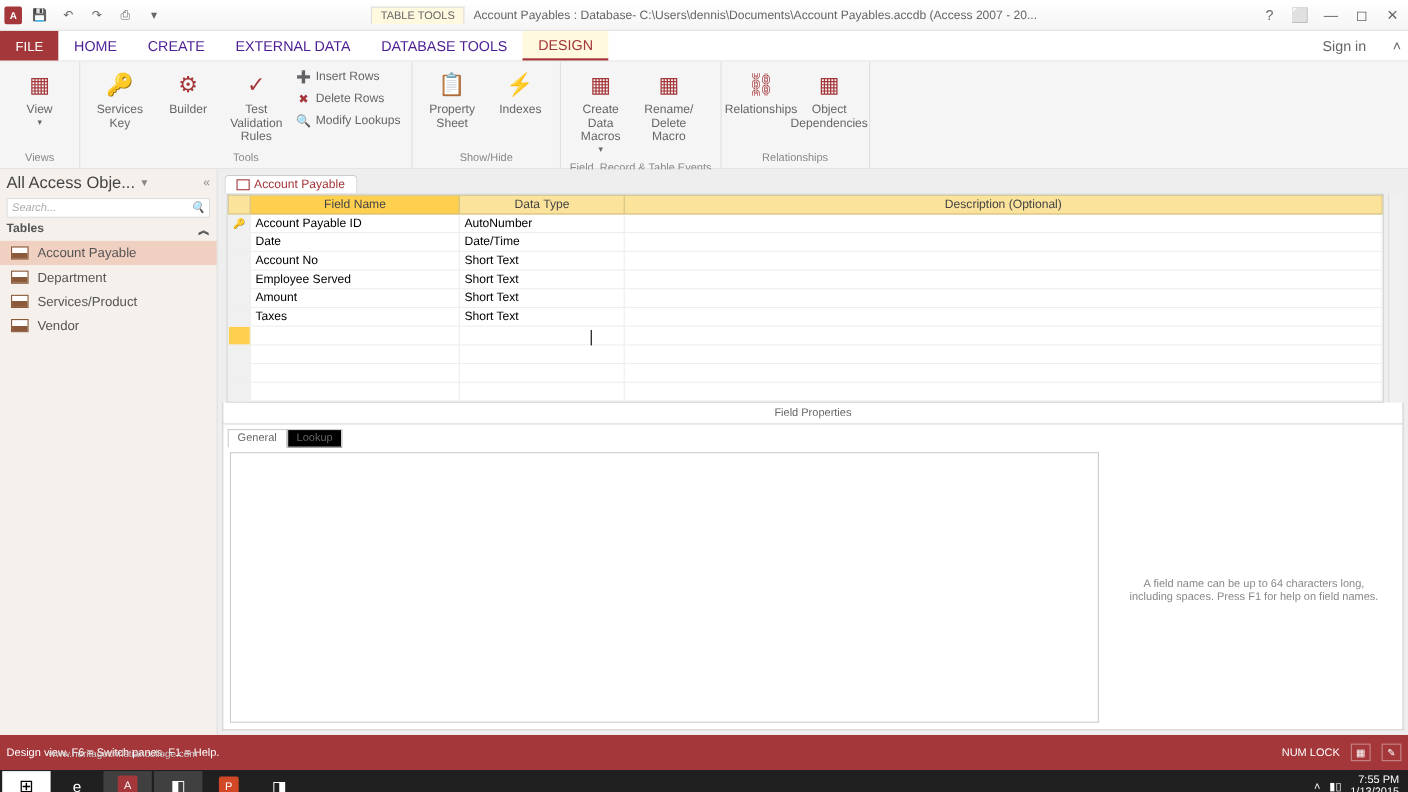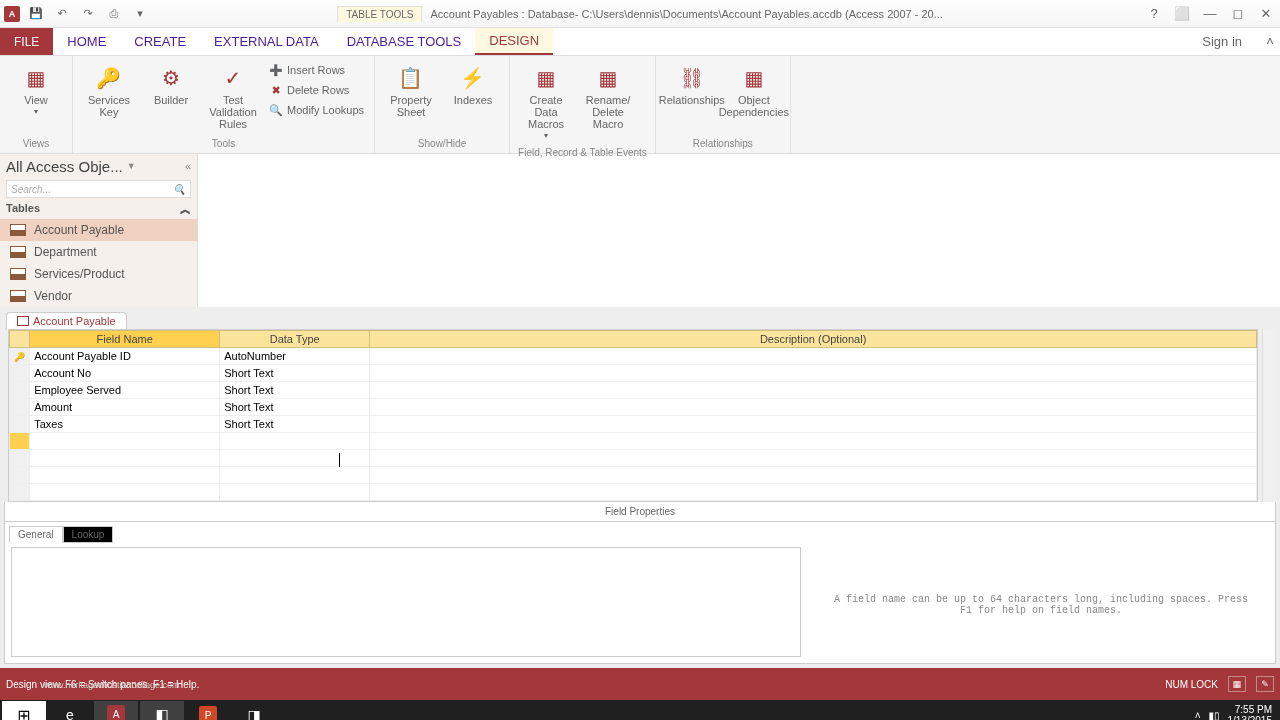--- a/index.html
+++ b/index.html
@@ -30,21 +30,21 @@
 .rgroup { border-right: 1px solid #e0e0e0; padding: 4px 8px; display: flex; flex-direction: column; }
 .rgroup-body { flex: 1; display: flex; align-items: flex-start; gap: 6px; }
 .rgroup-label { text-align: center; font-size: 10px; color: #888; padding-top: 2px; }
 .rbtn-lg { width: 56px; display: flex; flex-direction: column; align-items: center; gap: 2px; padding: 4px 2px; text-align: center; line-height: 1.1; }
 .rbtn-lg .ico { width: 28px; height: 28px; display: flex; align-items: center; justify-content: center; font-size: 20px; color: #a4373a; }
 .rbtn-sm { display: flex; align-items: center; gap: 4px; padding: 2px; height: 20px; }
 .rbtn-sm .ico { width: 14px; height: 14px; display: flex; align-items: center; justify-content: center; color: #a4373a; font-size: 11px; }
 .rcol { display: flex; flex-direction: column; }
 
 
-.main { display: flex; height: calc(100% - 28px - 28px - 98px - 22px - 30px); flex-direction: column; }
+.main { display: flex; height: calc(100% - 28px - 28px - 98px - 22px - 30px); }
 
 
 .navpane { width: 198px; background: #f5f0eb; border-right: 1px solid #ddd; display: flex; flex-direction: column; font-size: 12px; }
 .nav-header { height: 24px; display: flex; align-items: center; padding: 0 6px; font-size: 15px; color: #444; gap: 4px; }
 .nav-header .dd { font-size: 9px; color: #888; }
 .nav-header .coll { margin-left: auto; font-size: 11px; color: #888; }
 .nav-search { margin: 2px 6px; height: 18px; border: 1px solid #ddd; background: #fff; font-size: 10px; padding: 0 4px; color: #aaa; font-style: italic; display: flex; align-items: center; justify-content: space-between; }
 .nav-group { padding: 2px 6px; font-weight: 600; color: #555; display: flex; justify-content: space-between; font-size: 11px; }
 .nav-item { display: flex; align-items: center; gap: 8px; padding: 4px 10px; color: #555; }
 .nav-item.sel { background: #f0d0c0; }
@@ -66,21 +66,21 @@
 .cursor-line { position: absolute; left: 330px; top: 123px; width: 1px; height: 14px; background: #000; }
 .grid-scroll { width: 14px; background: #f0f0f0; border-left: 1px solid #ddd; }
 
 .fp-label { text-align: center; font-size: 10px; color: #666; padding: 4px; background: #fff; border: 1px solid #ccc; border-top: none; margin: 0 4px; }
 .fp-area { flex: 1; background: #fff; margin: 0 4px 4px; border: 1px solid #ccc; border-top: none; display: flex; }
 .fp-tabs { display: flex; padding: 4px; gap: 0; }
 .fp-tab { border: 1px solid #ccc; padding: 2px 8px; font-size: 10px; background: #000000; color: #666; }
 .fp-tab.active { background: #fff; border-bottom-color: #fff; position: relative; z-index: 1; }
 .fp-body { flex: 1; display: flex; }
 .fp-grid { flex: 0 0 790px; border: 1px solid #ccc; margin: 0 6px 6px; }
-.fp-help { flex: 1; display: flex; align-items: center; justify-content: center; text-align: center; font-size: 10px; color: #888; padding: 20px; font-family: Liberation Mono, monospace; }
+.fp-help { flex: 1; display: flex; align-items: center; justify-content: center; text-align: center; font-size: 10px; color: #888; padding: 20px; }
 
 
 .statusbar { height: 22px; background: #a4373a; color: #fff; display: flex; align-items: center; font-size: 10px; padding: 16px 6px; }
 .sb-right { margin-left: auto; display: flex; align-items: center; gap: 10px; }
 .sb-viewbtn { width: 18px; height: 16px; border: 1px solid rgba(255,255,255,0.4); display: flex; align-items: center; justify-content: center; font-size: 9px; }
 
 
 .taskbar { height: 30px; background: #202020; display: flex; align-items: center; padding: 0 2px; position: relative; }
 .tb-btn { width: 44px; height: 28px; display: flex; align-items: center; justify-content: center; color: #fff; font-size: 14px; margin-right: 2px; }
 .tb-btn.active { background: #404040; border-bottom: 2px solid #5a9de0; }
@@ -266,20 +266,26 @@
             <th>Description (Optional)</th>
           </tr>
           <tr>
                 <td class="row-sel"><span class="key-ico">🔑</span></td>
                 <td>Account Payable ID</td>
                 <td>AutoNumber</td>
                 <td></td>
               </tr>
           <tr>
                 <td class="row-sel"></td>
+                <td>Date</td>
+                <td>Date/Time</td>
+                <td></td>
+              </tr>
+          <tr>
+                <td class="row-sel"></td>
                 <td>Account No</td>
                 <td>Short Text</td>
                 <td></td>
               </tr>
           <tr>
                 <td class="row-sel"></td>
                 <td>Employee Served</td>
                 <td>Short Text</td>
                 <td></td>
               </tr>

